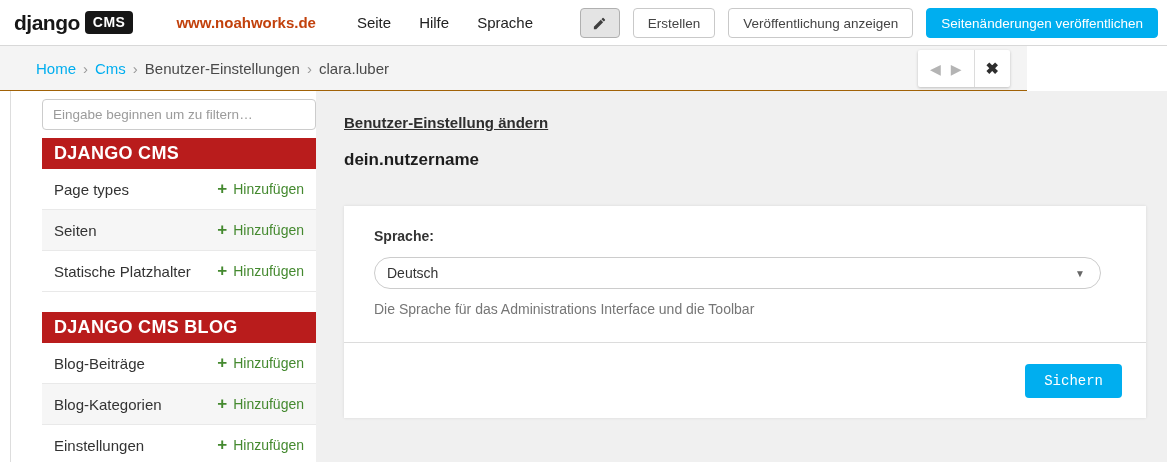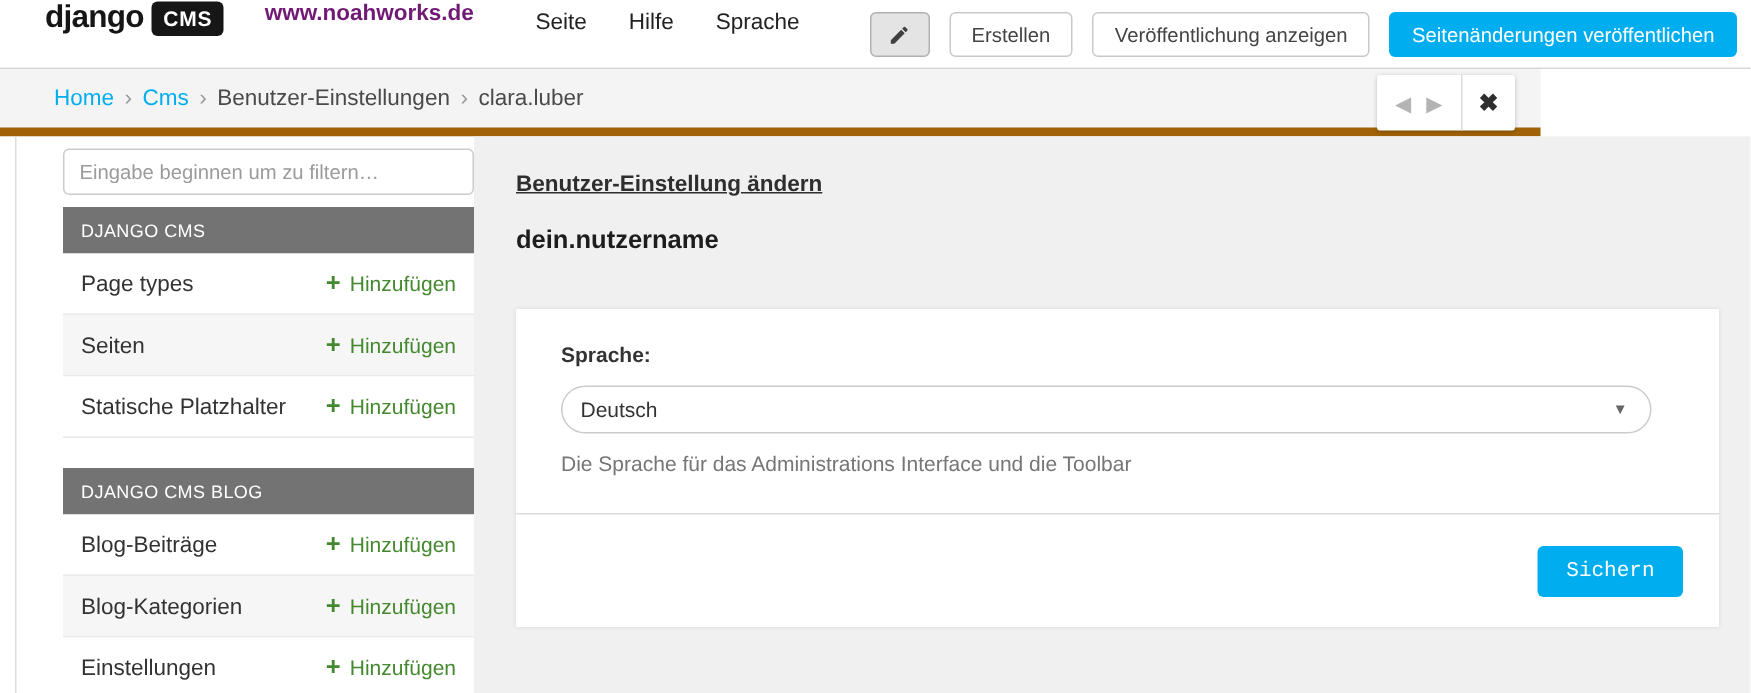--- a/index.html
+++ b/index.html
@@ -7,46 +7,46 @@
   body {
     font-family:"Liberation Sans", sans-serif;
     background:#fff; color:#333; overflow:hidden; position:relative;
   }
   .screen { position:absolute; inset:0; width:1167px; height:462px; }
 
   
   .toolbar {
     position:absolute; left:0; top:0; width:1167px; height:46px;
     background:#fff; border-bottom:1px solid #d8d8d8;
-    display:flex; align-items:flex-start; padding-left:30px;
+    display:flex; align-items:center; padding-left:14px;
   }
   .logo { display:flex; align-items:center; cursor:pointer; }
   .logo-text { font-size:21px; font-weight:600; color:#161616; letter-spacing:-0.5px; }
   .logo-badge {
     margin-left:5px; background:#161616; color:#fff; font-weight:bold;
     font-size:14px; padding:3px 8px 4px; border-radius:4px; letter-spacing:0.5px;
   }
-  .site-name { margin-left:27px; font-weight:bold; font-size:15px; color:#701a75; cursor:pointer; }
+  .site-name { margin-left:43px; font-weight:bold; font-size:15px; color:#c2410c; cursor:pointer; }
   .menu { display:flex; margin-left:27px; }
   .menu-item { font-size:15px; color:#222; padding:6px 14px; cursor:pointer; }
   .toolbar-right { position:absolute; right:9px; top:8px; display:flex; align-items:center; gap:13px;margin-left:28px; }
   .btn {
     height:30px; border-radius:4px; font-size:13.5px; display:inline-flex;
     align-items:center; justify-content:center; padding:0 14px; cursor:pointer;
     font-family:"Liberation Sans", sans-serif; white-space:nowrap;
   }
   .btn-icon { width:40px; background:#e4e4e4; border:1px solid #b0b0b0; padding:0; }
   .btn-icon svg { width:15px; height:15px; fill:#3f3f3f; }
   .btn-default { background:#fff; border:1px solid #c9c9c9; color:#444; }
   .btn-primary { background:#00aeef; border:1px solid #00aeef; color:#fff; }
 
   
   .crumb-bar {
     position:absolute; left:0; top:46px; width:1027px; height:45px;
-    background:#f4f4f4; border-bottom:6px solid #a16207;
+    background:#f4f4f4; border-bottom:1px solid #a16207;
     display:flex; align-items:center; padding-left:36px;
   }
   .crumb { font-size:15px; color:#4a4a4a; }
   .crumb a { color:#00aeef; text-decoration:none; cursor:pointer; }
   .crumb .sep { color:#9a9a9a; margin:0 7px; }
   .pager {
     position:absolute; right:17px; top:4px; height:37px; background:#fff;
     border-radius:2px; box-shadow:0 1px 3px rgba(0,0,0,.22);
     display:flex; align-items:stretch;
   }
@@ -64,21 +64,21 @@
   .sidebar { position:absolute; left:42px; top:8px; width:274px; }
   .filter-input {
     width:100%; height:31px; border:1px solid #ccc; border-radius:4px;
     padding:0 10px; font-size:13.5px; color:#333; outline:none;
     font-family:"Liberation Sans", sans-serif;
   }
   .filter-input::placeholder { color:#9b9b9b; }
   .side-section { margin-top:8px; }
   .side-section + .side-section { margin-top:20px; }
   .side-header {
-    height:31px; background:#737373; color:#fff; font-weight:normal; font-size:12px;
+    height:31px; background:#b91c1c; color:#fff; font-weight:bold; font-size:18px;
     display:flex; align-items:center; padding:0 12px; letter-spacing:0.3px;
   }
   .side-row {
     height:41px; display:flex; align-items:center; justify-content:space-between;
     padding:0 12px; border-bottom:1px solid #e9e9e9; background:#fff; font-size:15px;
     color:#333; cursor:pointer;
   }
   .side-row.alt { background:#f6f6f6; }
   .add-link { display:flex; align-items:center; gap:6px; color:#44892f; font-size:14px;
     text-decoration:none; cursor:pointer; }

